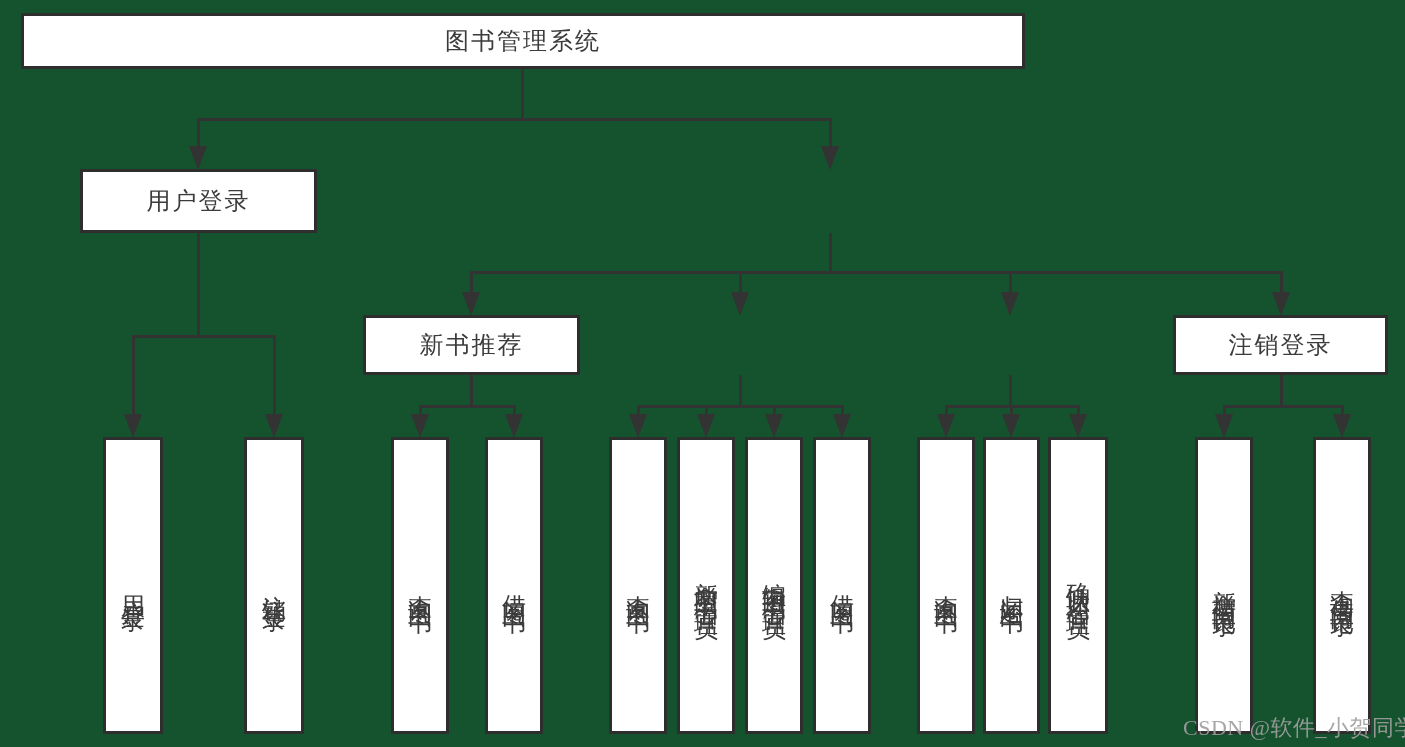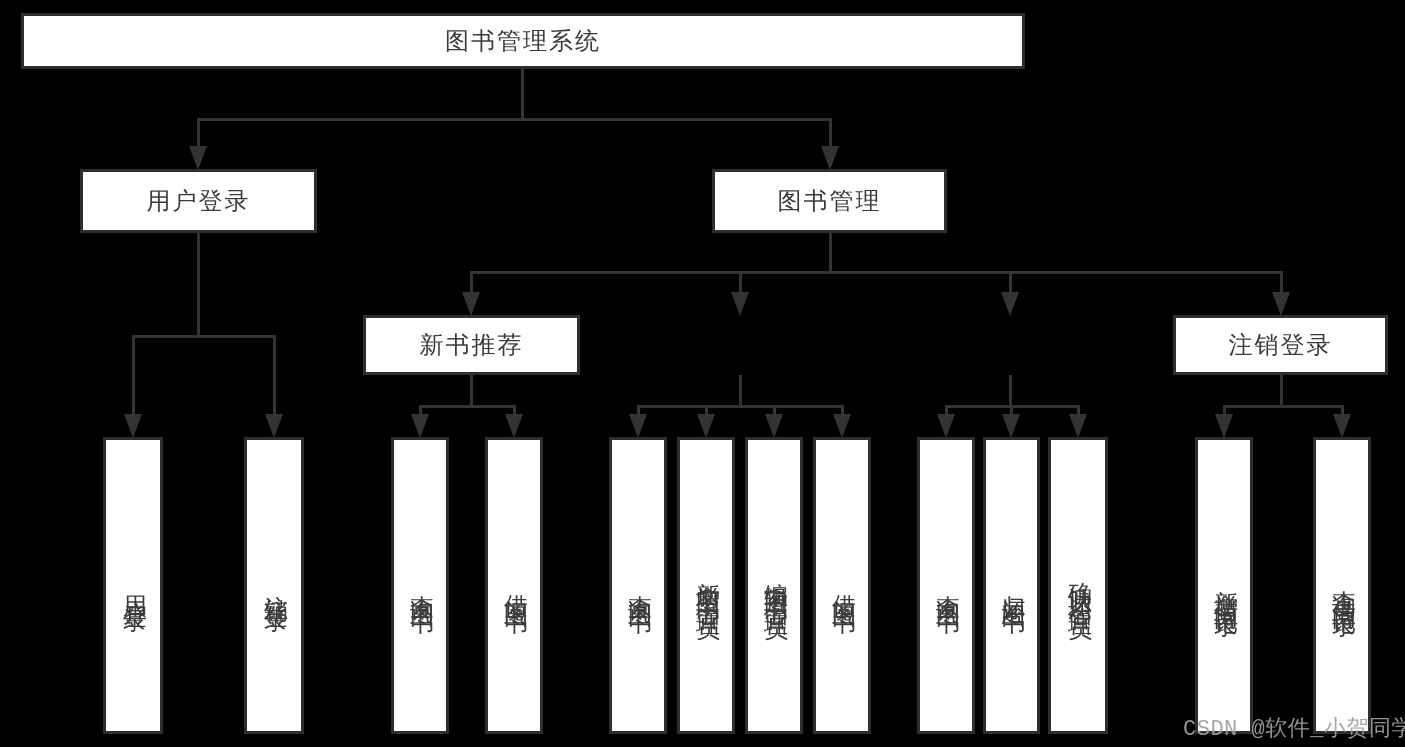--- a/index.html
+++ b/index.html
@@ -4,23 +4,23 @@
 <style>
   html, body {
     margin: 0;
     padding: 0;
     background: #ffffff;
   }
   #stage {
     position: relative;
     width: 1405px;
     height: 747px;
-    background: #000000;
+    background: #14532d;
     overflow: hidden;
-    font-family: Liberation Mono, monospace;
+    font-family: Liberation Serif, serif;
   }
   .box, .vbox {
     position: absolute;
     box-sizing: border-box;
     background: #ffffff;
     border: 3px solid #2e2e2e;
     display: flex;
     align-items: center;
     justify-content: center;
     color: #3b3b3b;
@@ -65,21 +65,20 @@
   }
 </style>
 </head>
 <body>
 
 <div id="stage">
 
   <div class="box" style="left:21px;top:13px;width:1004px;height:56px">图书管理系统</div>
 
   <div class="box" style="left:80px;top:169px;width:237px;height:64px">用户登录</div>
-  <div class="box" style="left:712px;top:169px;width:235px;height:64px">图书管理</div>
 
   <div class="box" style="left:363px;top:315px;width:217px;height:60px">新书推荐</div>
   <div class="box" style="left:1173px;top:315px;width:215px;height:60px">注销登录</div>
 
   <div class="vbox" style="left:103px;top:437px;width:60px;height:297px">用户登录</div>
   <div class="vbox" style="left:244px;top:437px;width:60px;height:297px">注销登录</div>
 
   <div class="vbox" style="left:391px;top:437px;width:58px;height:297px">查询图书</div>
   <div class="vbox" style="left:485px;top:437px;width:58px;height:297px">借阅图书</div>
 

